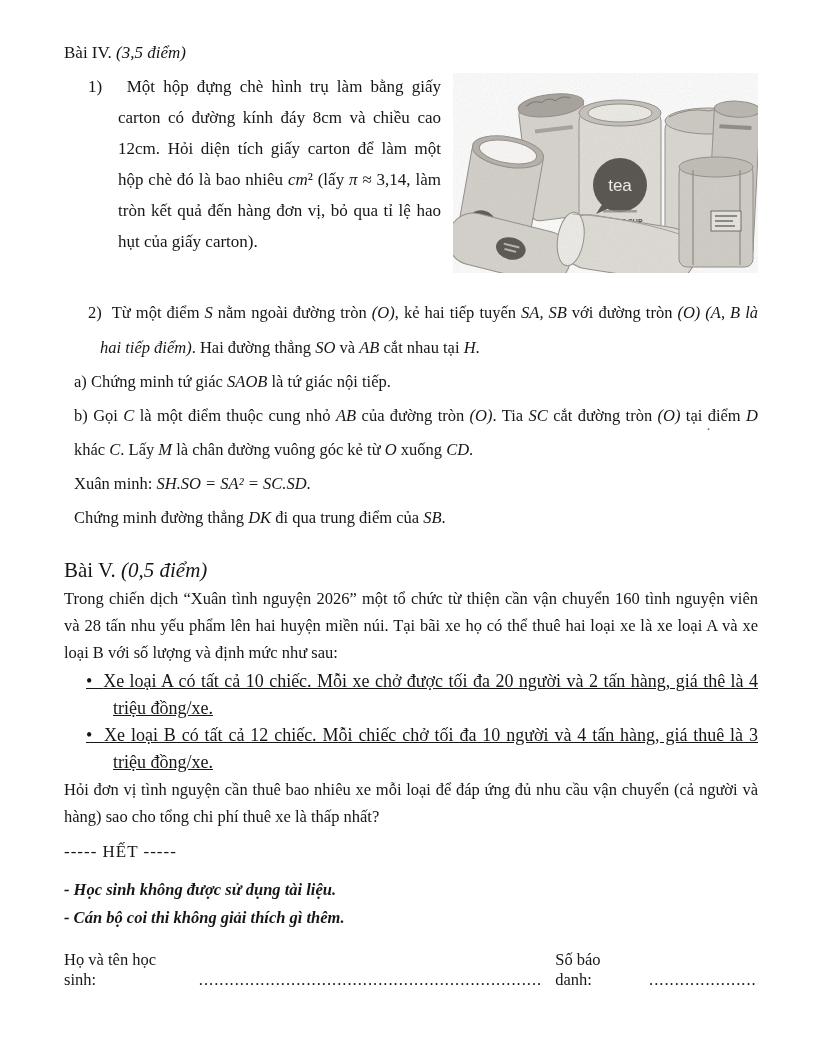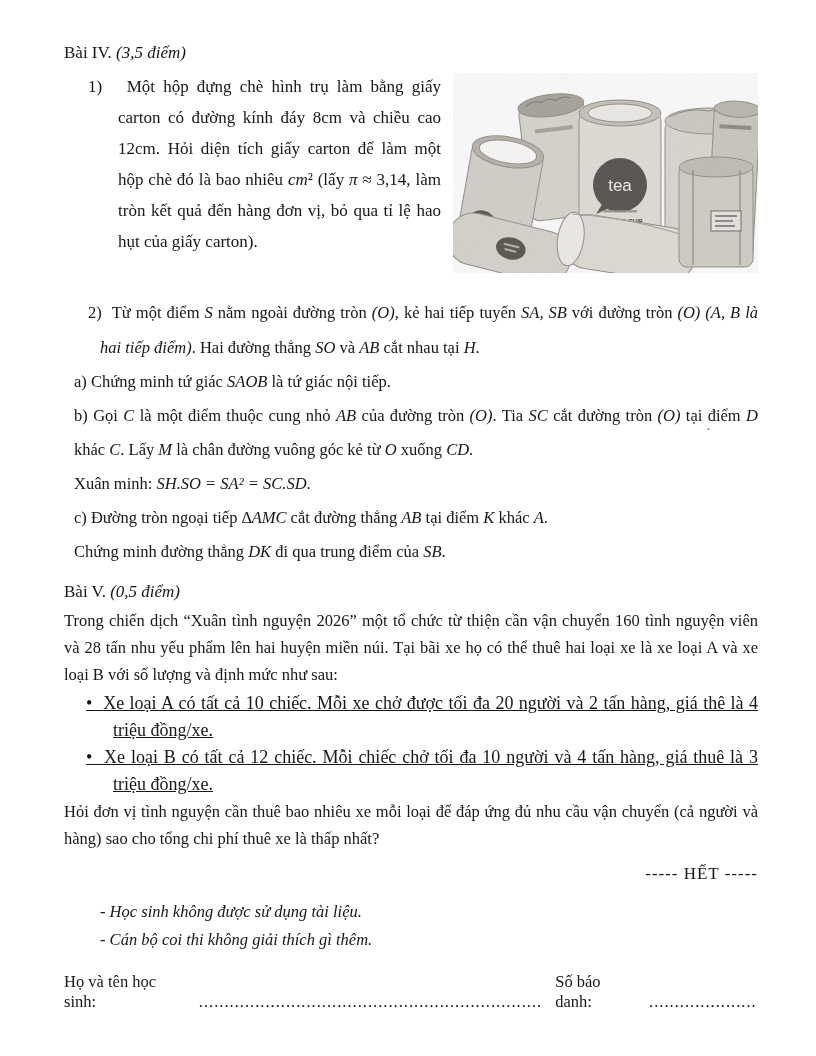--- a/index.html
+++ b/index.html
@@ -24,31 +24,31 @@
   }
   .clr{clear:both;}
   .p2{
     margin:16px 0 0 24px; padding-left:12px; text-indent:-12px;
     text-align:justify; font-size:16.5px; line-height:35px;
   }
   .sub{
     margin-left:10px; text-align:justify;
     font-size:16.5px; line-height:34px;
   }
-  .sec5-heading{font-size:17px; line-height:26px; margin-top:10px;}
+  .sec5-heading{font-size:21px; line-height:26px; margin-top:22px;}
   .intro{ text-align:justify; font-size:16.5px; line-height:27px; margin-top:2px;}
   .bullet{
     padding-left:49px; text-indent:-27px; text-align:justify;
     font-size:18px; line-height:27px;text-decoration:underline;
   }
   .bullets{margin-top:2px;}
   .question{text-align:justify; font-size:16.5px; line-height:27px;}
-  .het{text-align:right; font-size:17px; margin-top:12px; letter-spacing:1px;}
+  .het{text-align:left; font-size:17px; margin-top:12px; letter-spacing:1px;}
   .notes{margin-top:14px; font-size:16.5px; line-height:28px;}
-  .note{font-weight:normal; font-style:italic;margin-left:36px;}
+  .note{font-weight:bold; font-style:italic;}
   .nameline{
     display:flex; align-items:flex-end; margin-top:18px; font-size:16.5px;
   }
   .dots{
     display:inline-block; overflow:hidden; white-space:nowrap;
     letter-spacing:1px; vertical-align:baseline;
   }
   .dots.name{width:352px; margin-left:10px;}
   .dots.sbd{width:112px; margin-left:10px;}
   .lbl2{margin-left:14px;}
@@ -143,21 +143,20 @@
         </svg>
       </div>
       <div class="p1"><span>1)&nbsp;&nbsp;&nbsp;</span><span>Một hộp đựng chè hình trụ làm bằng giấy carton có đường kính đáy 8cm và chiều cao 12cm. Hỏi diện tích giấy carton để làm một hộp chè đó là bao nhiêu </span><span class="it">cm</span><span>² (lấy </span><span class="it">π</span><span> ≈ 3,14, làm tròn kết quả đến hàng đơn vị, bỏ qua tỉ lệ hao hụt của giấy carton).</span></div>
       <div class="clr"></div>
     </div>
 
     <div class="p2"><span>2)&nbsp;&nbsp;</span><span>Từ một điểm </span><span class="it">S</span><span> nằm ngoài đường tròn </span><span class="it">(O)</span><span>, kẻ hai tiếp tuyến </span><span class="it">SA, SB</span><span> với đường tròn </span><span class="it">(O)</span><span> </span><span class="it">(A, B là hai tiếp điểm)</span><span>. Hai đường thẳng </span><span class="it">SO</span><span> và </span><span class="it">AB</span><span> cắt nhau tại </span><span class="it">H</span><span>.</span></div>
     <div class="sub"><span>a) Chứng minh tứ giác </span><span class="it">SAOB</span><span> là tứ giác nội tiếp.</span></div>
     <div class="sub"><span>b) Gọi </span><span class="it">C</span><span> là một điểm thuộc cung nhỏ </span><span class="it">AB</span><span> của đường tròn </span><span class="it">(O)</span><span>. Tia </span><span class="it">SC</span><span> cắt đường tròn </span><span class="it">(O)</span><span> tại điểm </span><span class="it">D</span><span> khác </span><span class="it">C</span><span>. Lấy </span><span class="it">M</span><span> là chân đường vuông góc kẻ từ </span><span class="it">O</span><span> xuống </span><span class="it">CD</span><span>.</span></div>
     <div class="sub"><span>Xuân minh: </span><span class="it">SH.SO = SA² = SC.SD</span><span>.</span></div>
-    <div class="sub"><span>c) Đường tròn ngoại tiếp </span><span>∆</span><span class="it">AMC</span><span>  cắt đường thẳng </span><span class="it">AB</span><span> tại điểm </span><span class="it">K</span><span> khác </span><span class="it">A</span><span>.</span></div>
     <div class="sub"><span>Chứng minh đường thẳng </span><span class="it">DK</span><span> đi qua trung điểm của </span><span class="it">SB</span><span>.</span></div>
 
     <div class="sec5-heading"><span class="bd">Bài V. </span><span class="it bd">(0,5 điểm)</span></div>
     <div class="intro"><span>Trong chiến dịch “Xuân tình nguyện 2026” một tổ chức từ thiện cần vận chuyển 160 tình nguyện viên và 28 tấn nhu yếu phẩm lên hai huyện miền núi. Tại bãi xe họ có thể thuê hai loại xe là xe loại A và xe loại B với số lượng và định mức như sau:</span></div>
     <div class="bullets">
       <div class="bullet"><span>•&nbsp;&nbsp;</span><span>Xe loại A có tất cả 10 chiếc. Mỗi xe chở được tối đa 20 người và 2 tấn hàng, giá thê là 4 triệu đồng/xe.</span></div>
       <div class="bullet"><span>•&nbsp;&nbsp;</span><span>Xe loại B có tất cả 12 chiếc. Mỗi chiếc chở tối đa 10 người và 4 tấn hàng, giá thuê là 3 triệu đồng/xe.</span></div>
     </div>
     <div class="question"><span>Hỏi đơn vị tình nguyện cần thuê bao nhiêu xe mỗi loại để đáp ứng đủ nhu cầu vận chuyển (cả người và hàng) sao cho tổng chi phí thuê xe là thấp nhất?</span></div>
 

